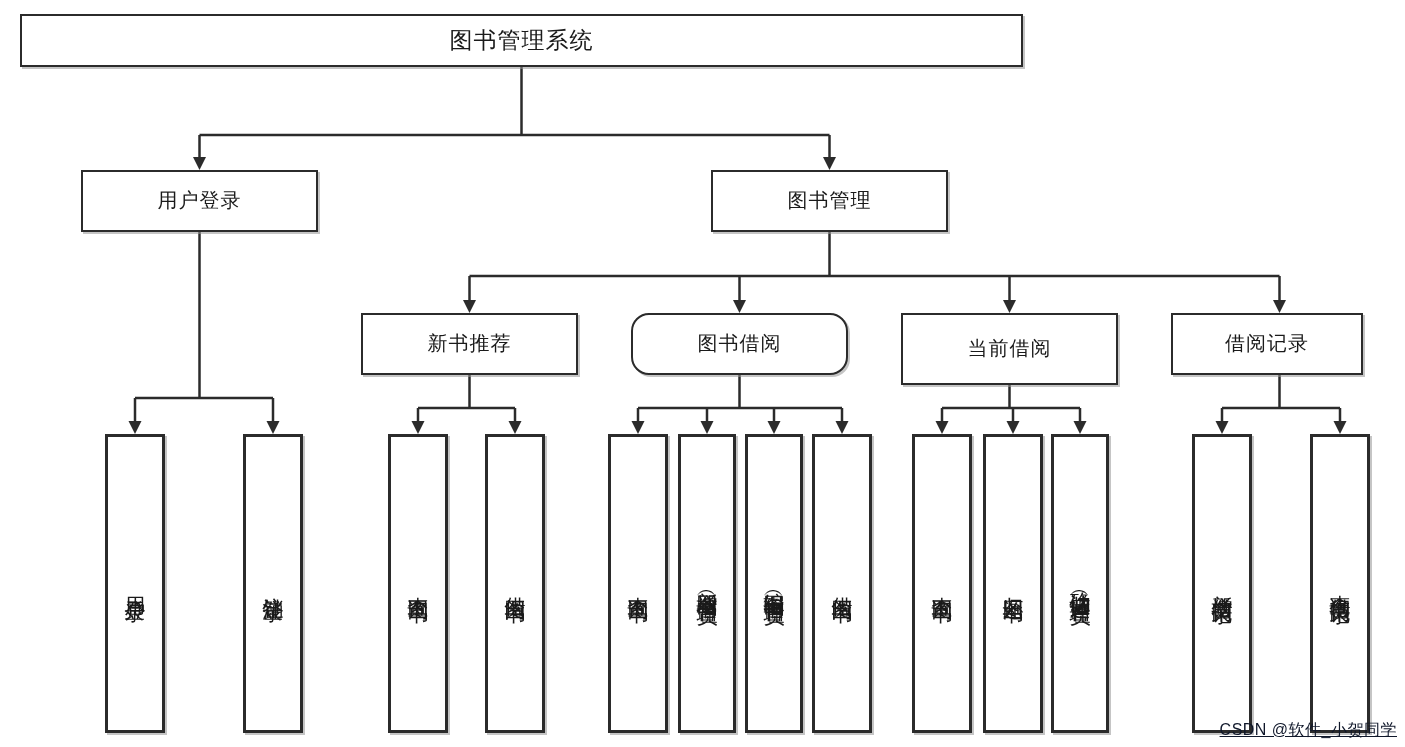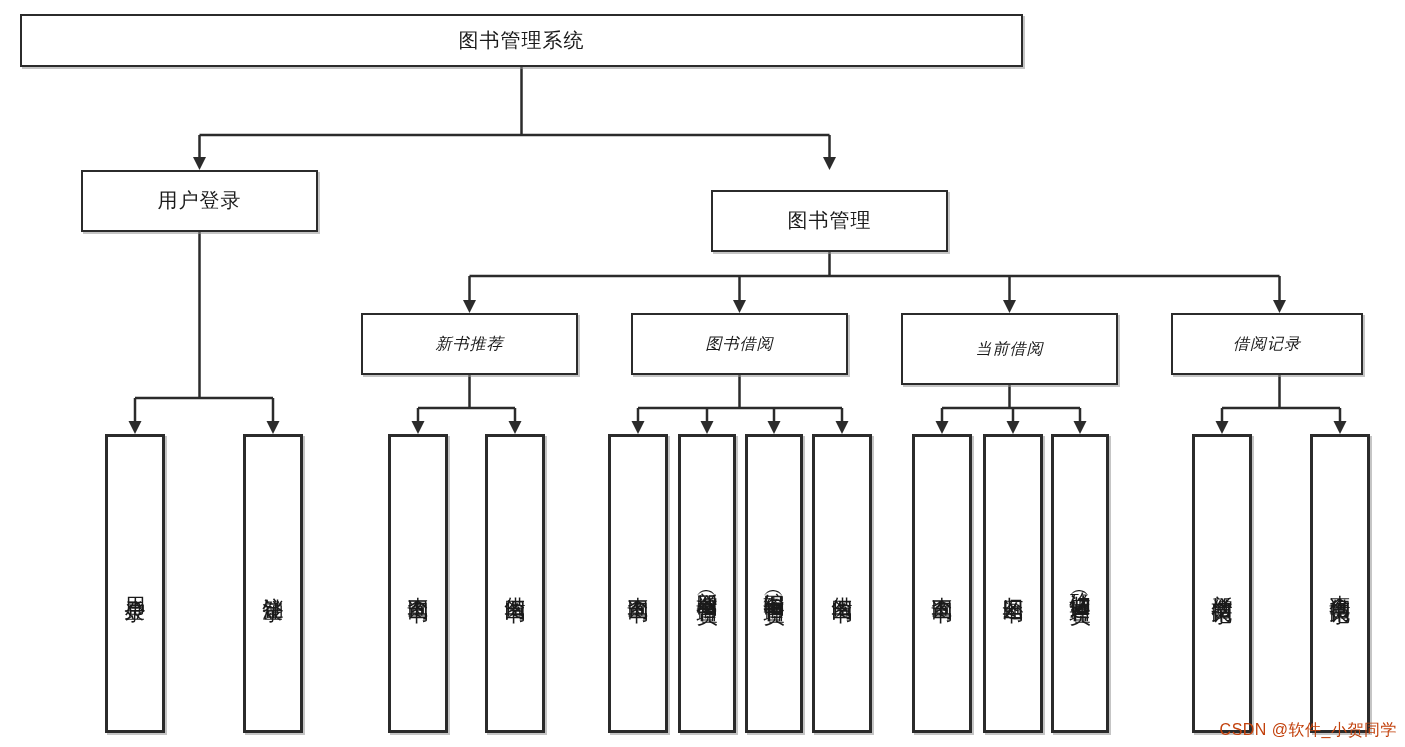--- a/index.html
+++ b/index.html
@@ -35,23 +35,23 @@
     box-shadow:2px 2px 0 rgba(150,150,150,.55);
   }
   .node .label{
     font-size:20px;
     line-height:1.18;
     letter-spacing:1px;
     color:#1a1a1a;
     text-align:center;
     white-space:nowrap;
   }
-  .node.root .label{font-size:20px;}
+  .node.root .label{font-size:23px;}
   .node.lvl2 .label{font-size:20px;}
-  .node.lvl3 .label{font-size:16px;font-style:italic;}
+  .node.lvl3 .label{font-size:20px;}
   
   .node.leaf{
     border-width:3px;
     align-items:center;
     justify-content:center;
     padding:4px 0;
   }
   .node.leaf .label{
     writing-mode:vertical-rl;
     text-orientation:upright;
@@ -60,23 +60,24 @@
     letter-spacing:2px;
     white-space:normal;
     max-height:285px;
   }
   
   #watermark{
     position:absolute;
     right:8px;
     bottom:6px;
     font-size:16px;
-    color:#c2410c;
+    color:#0f172a;
     letter-spacing:.5px;
     user-select:none;
+    text-decoration:underline;
   }
 </style>
 </head>
 <body>
 
 <div id="canvas">
 
   <svg id="edges" viewBox="0 0 1405 747" xmlns="http://www.w3.org/2000/svg">
       <line x1="521.5" y1="67" x2="521.5" y2="135" stroke="#2b2b2b" stroke-width="2.5"></line>
       <line x1="199.5" y1="135" x2="829.5" y2="135" stroke="#2b2b2b" stroke-width="2.5"></line>
@@ -132,27 +133,27 @@
       <polygon points="1333.5,421 1346.5,421 1340,434" fill="#2b2b2b"></polygon>
     </svg>
 
   <div id="nodes">
       <div class="node root" style="left: 20px; top: 14px; width: 1003px; height: 53px;">
         <span class="label">图书管理系统</span>
       </div>
       <div class="node lvl2" style="left: 81px; top: 170px; width: 237px; height: 62px;">
         <span class="label">用户登录</span>
       </div>
-      <div class="node lvl2" style="left: 711px; top: 170px; width: 237px; height: 62px; margin-top: 20px;">
+      <div class="node lvl2" style="left: 711px; top: 170px; width: 237px; height: 62px;">
         <span class="label">图书管理</span>
       </div>
       <div class="node lvl3" style="left: 361px; top: 313px; width: 217px; height: 62px;">
         <span class="label">新书推荐</span>
       </div>
-      <div class="node lvl3" style="left: 631px; top: 313px; width: 217px; height: 62px;">
+      <div class="node lvl3" style="left: 631px; top: 313px; width: 217px; height: 62px; border-radius: 18px;">
         <span class="label">图书借阅</span>
       </div>
       <div class="node lvl3" style="left: 901px; top: 313px; width: 217px; height: 72px;">
         <span class="label">当前借阅</span>
       </div>
       <div class="node lvl3" style="left: 1171px; top: 313px; width: 192px; height: 62px;">
         <span class="label">借阅记录</span>
       </div>
       <div class="node leaf" style="left: 105px; top: 434px; width: 60px; height: 299px;">
         <span class="label">用户登录</span>

